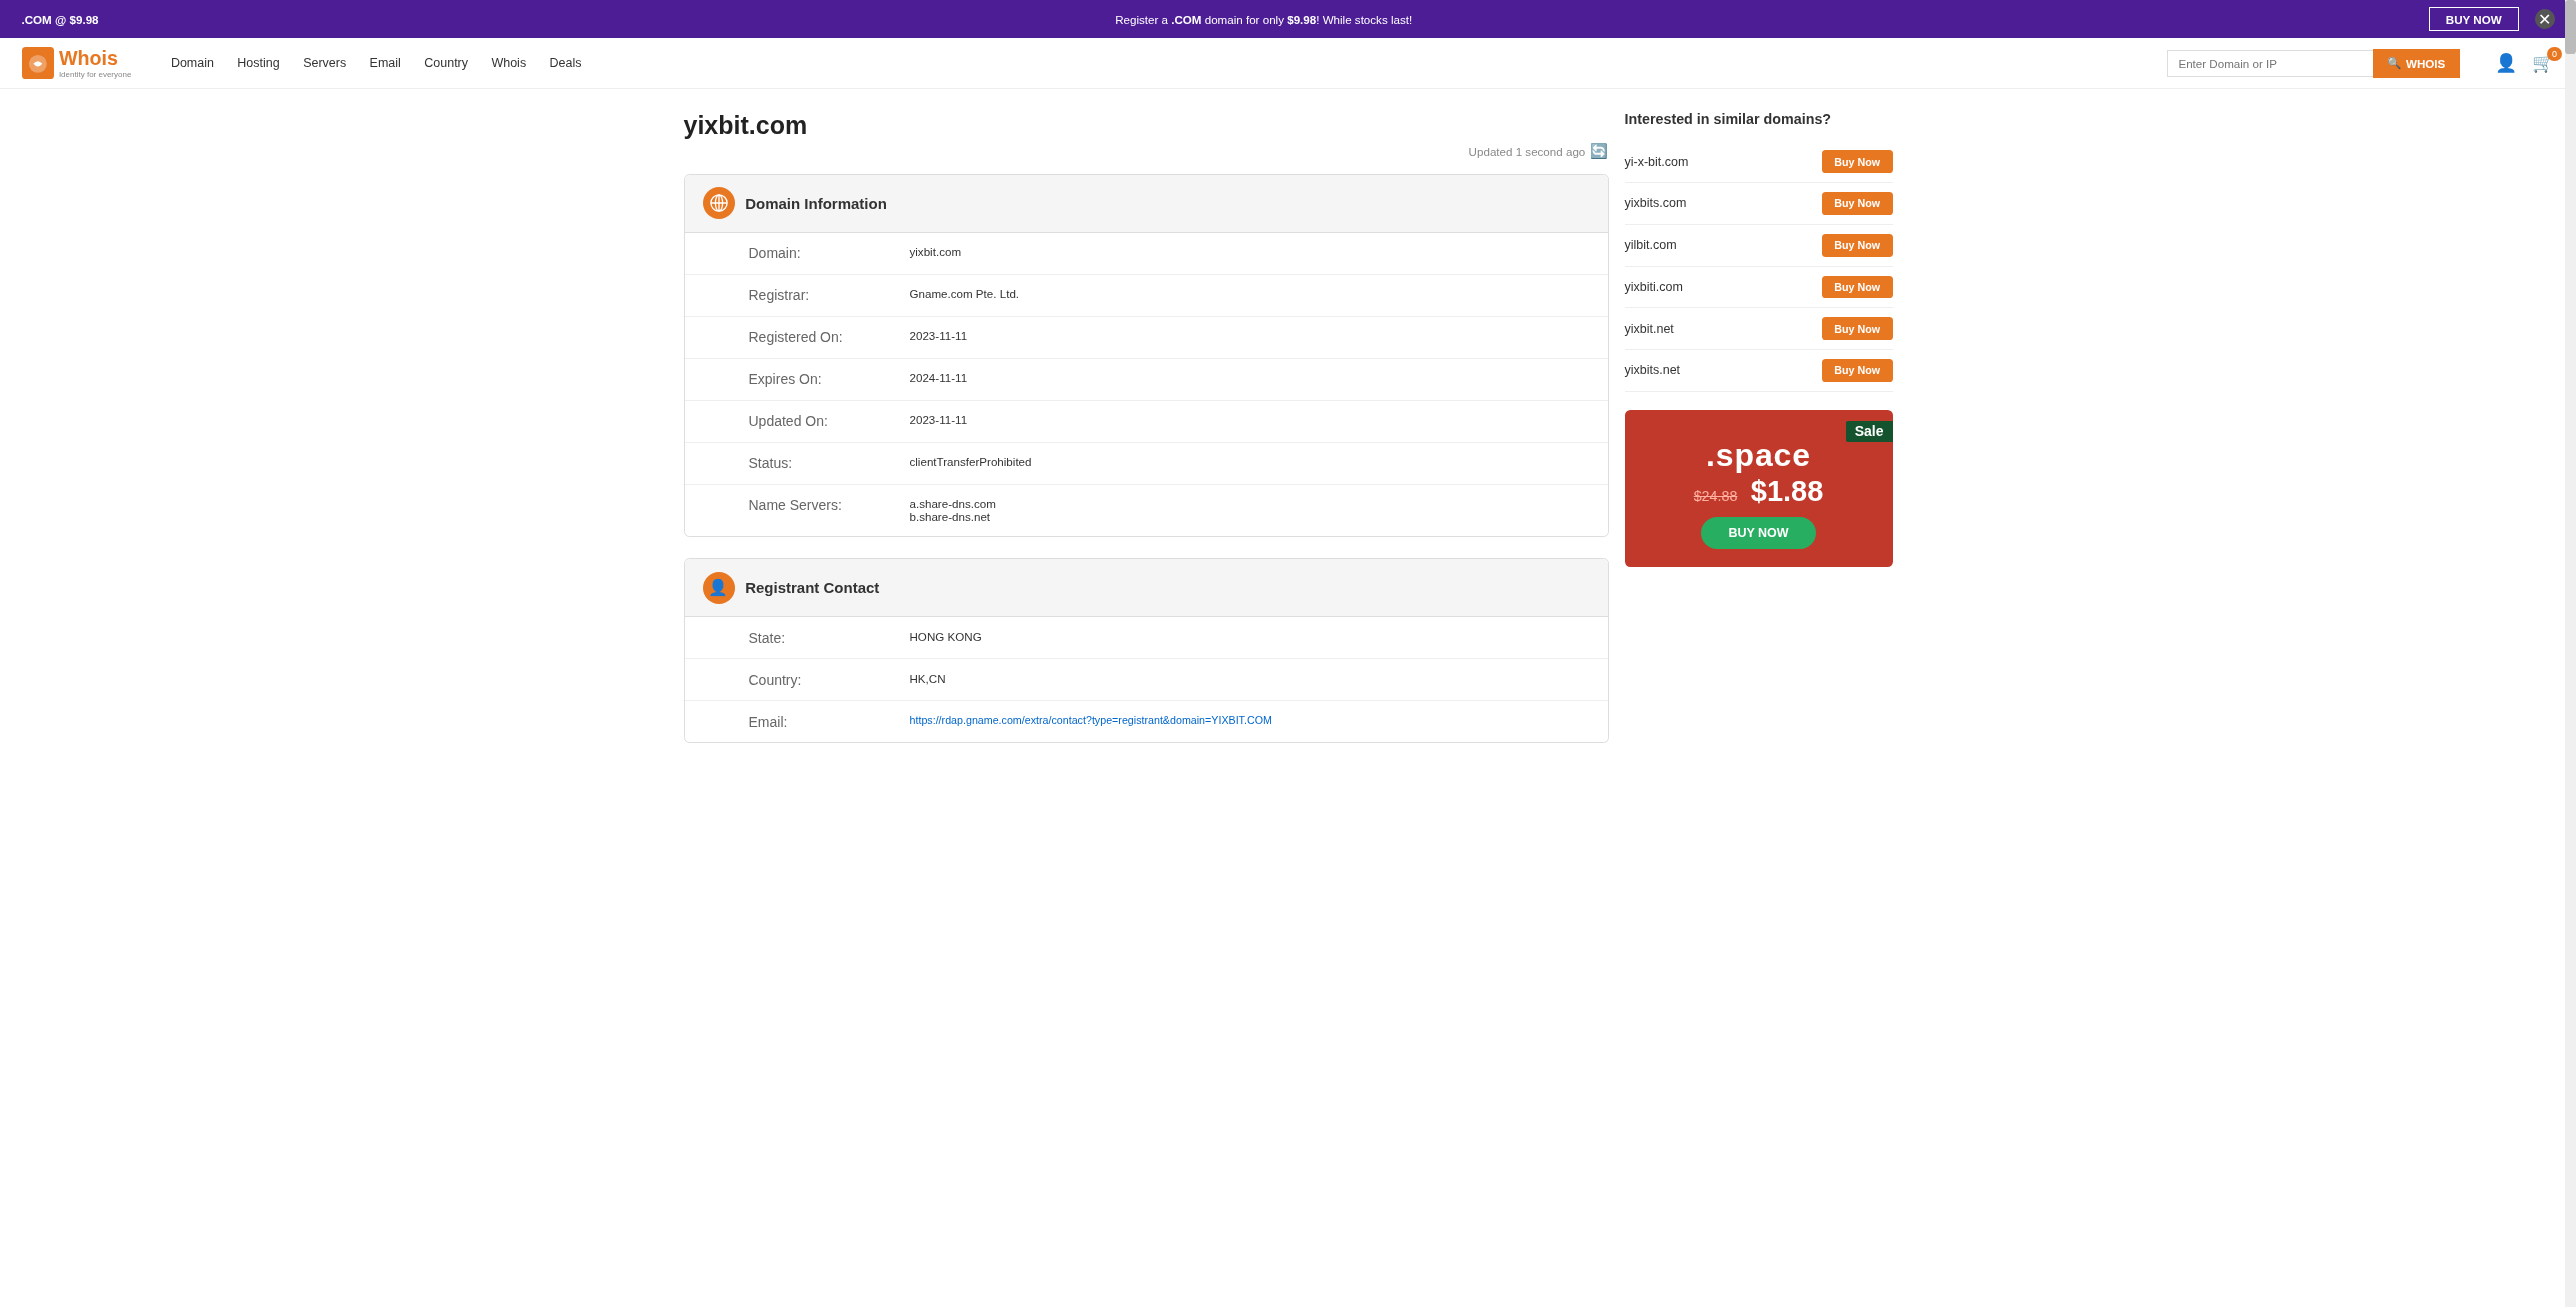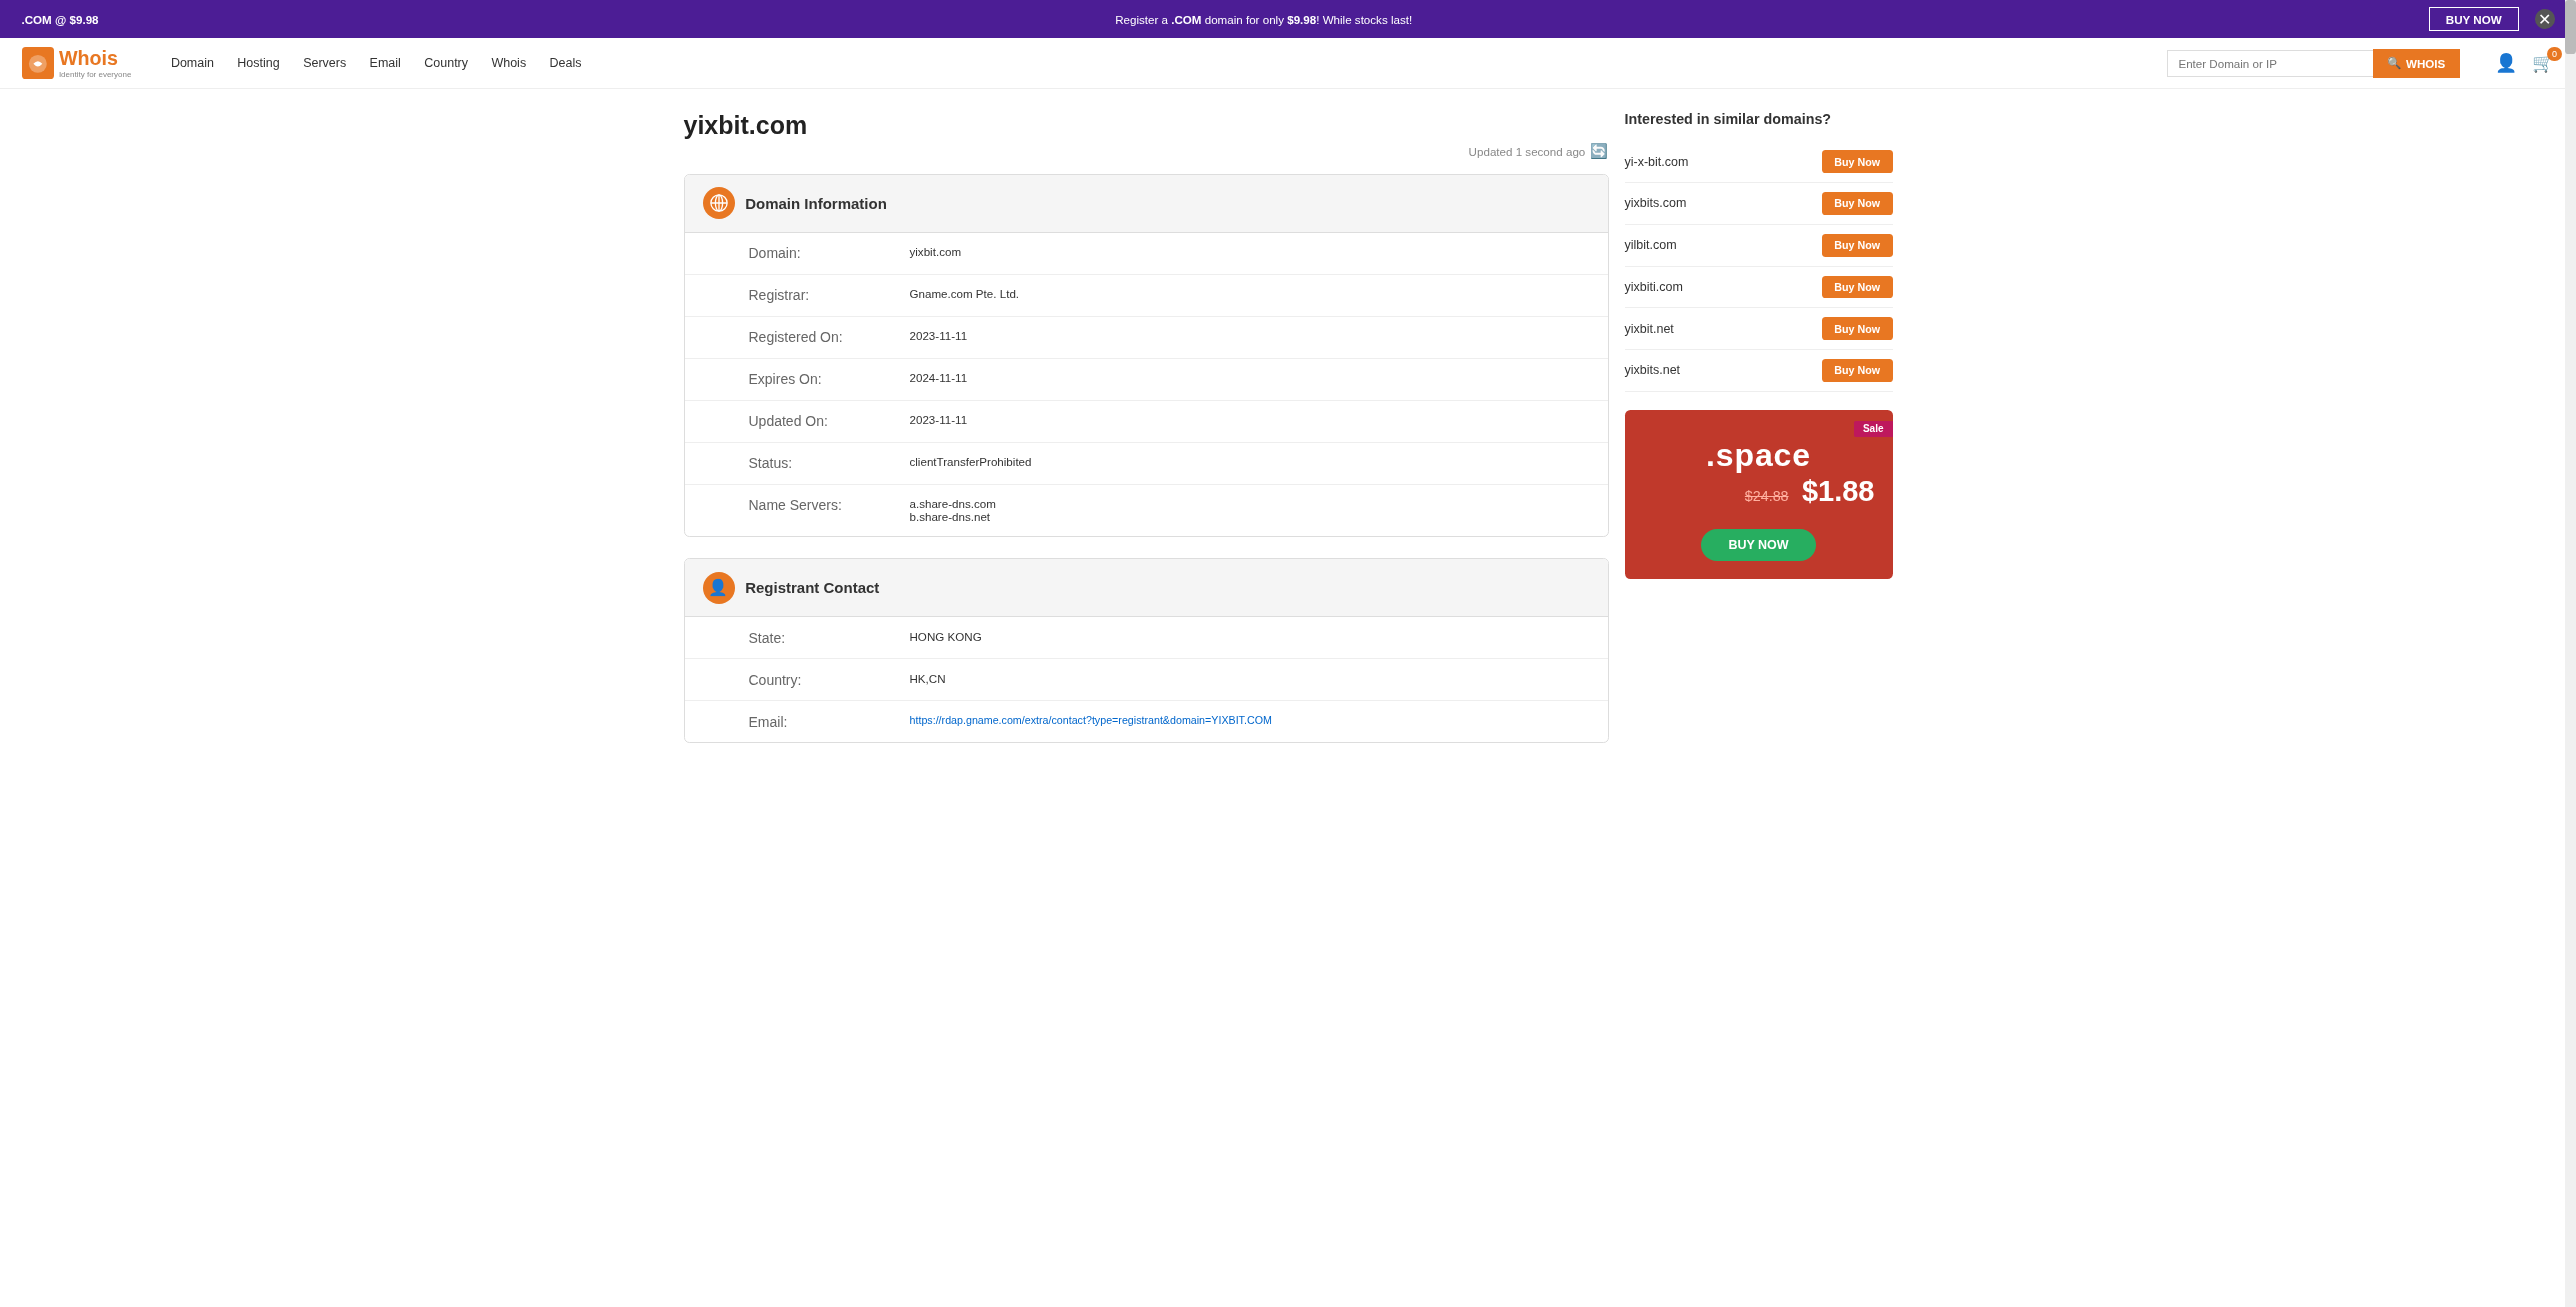--- a/index.html
+++ b/index.html
@@ -204,29 +204,29 @@
       padding: 18px;
       margin-top: 18px;
       text-align: center;
       color: #fff;
       position: relative;
     }
     .sale-badge {
       position: absolute;
       top: 10.7px;
       right: 0;
-      background: #be185d;
-      color: #fff;
-      font-size: 10px;
+      background: #14532d;
+      color: #fff;
+      font-size: 14px;
       font-weight: bold;
       padding: 2.7px 9px;
       border-radius: 1.8px 0 0 1.8px;
     }
     .sale-tld { font-size: 32px; font-weight: bold; letter-spacing: 0.9px; margin: 9px 0 1px; }
-    .sale-price { font-size: 16px; margin-bottom: 21px; text-align: right; }
+    .sale-price { font-size: 16px; margin-bottom: 9px; }
     .sale-price .old-price { text-decoration: line-through; font-size: 14.3px; color: #ffb0a0; }
     .sale-price .new-price { font-size: 29px; font-weight: bold; }
     .sale-buy-btn {
       background: #27ae60;
       color: #fff;
       border: none;
       padding: 9px 27px;
       border-radius: 27px;
       font-size: 12.5px;
       font-weight: bold;

